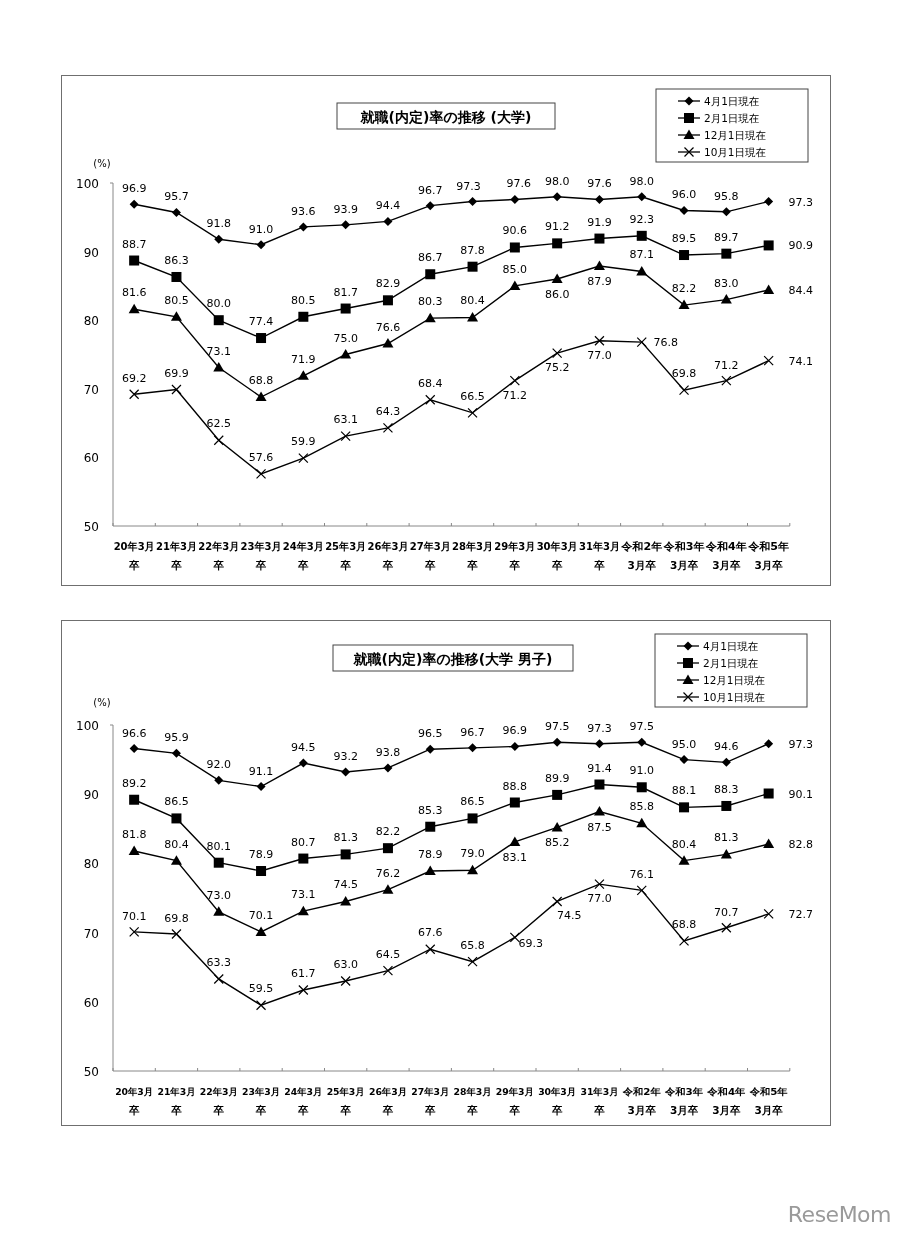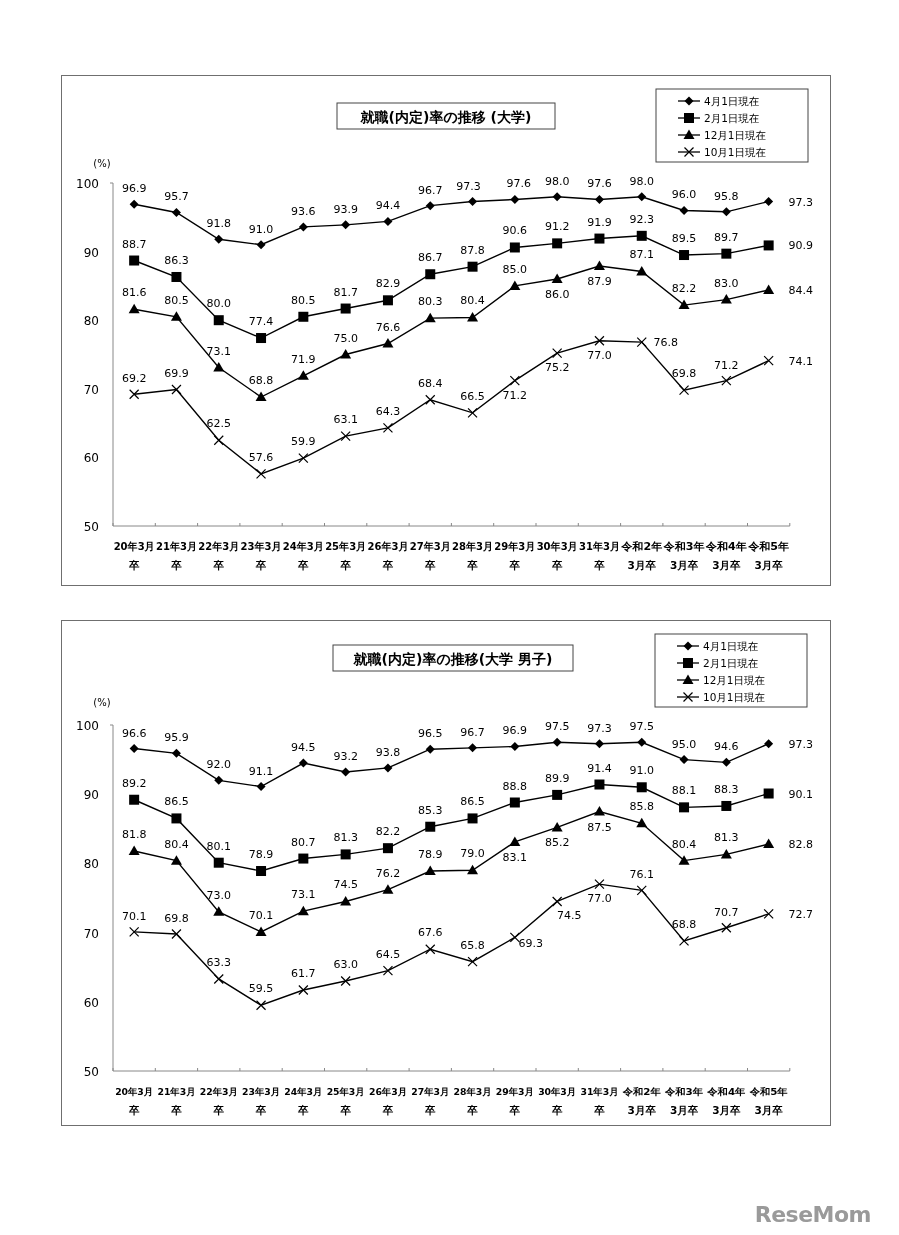--- a/index.html
+++ b/index.html
@@ -1,19 +1,19 @@
 <!DOCTYPE html>
 <html><head>
 <meta charset="utf-8">
 <style>
   html, body { margin: 0; padding: 0; background: #ffffff; }
   body { width: 899px; height: 1235px; position: relative; font-family: "DejaVu Sans", "Liberation Sans", sans-serif; color: #000; overflow: hidden; }
   .chart-panel { position: absolute; left: 61px; width: 768px; border: 1px solid #6f6f6f; background: #fff; }
   .chart-panel svg { display: block; }
-  .watermark { position: absolute; right: 28px; bottom: 8px; font-family: "DejaVu Sans", sans-serif; font-weight: bold; font-size: 22px; color: #9a9a9a; letter-spacing: -0.5px; }
+  .watermark { position: absolute; right: 8px; bottom: 8px; font-family: "DejaVu Sans", sans-serif; font-weight: normal; font-size: 22px; color: #9a9a9a; letter-spacing: -0.5px; }
 </style>
 </head>
 <body>
 
 <div class="chart-panel" style="top:75px;height:509px;">
   <svg id="chart-0" width="768" height="509">
       <g>
         <rect x="275" y="27" width="218" height="26" fill="#fff" stroke="#444" stroke-width="1"></rect>
         <text x="384" y="46" text-anchor="middle" font-size="14" font-family="&quot;DejaVu Sans&quot;, sans-serif" font-weight="bold">就職(内定)率の推移 (大学)</text>
       </g>

